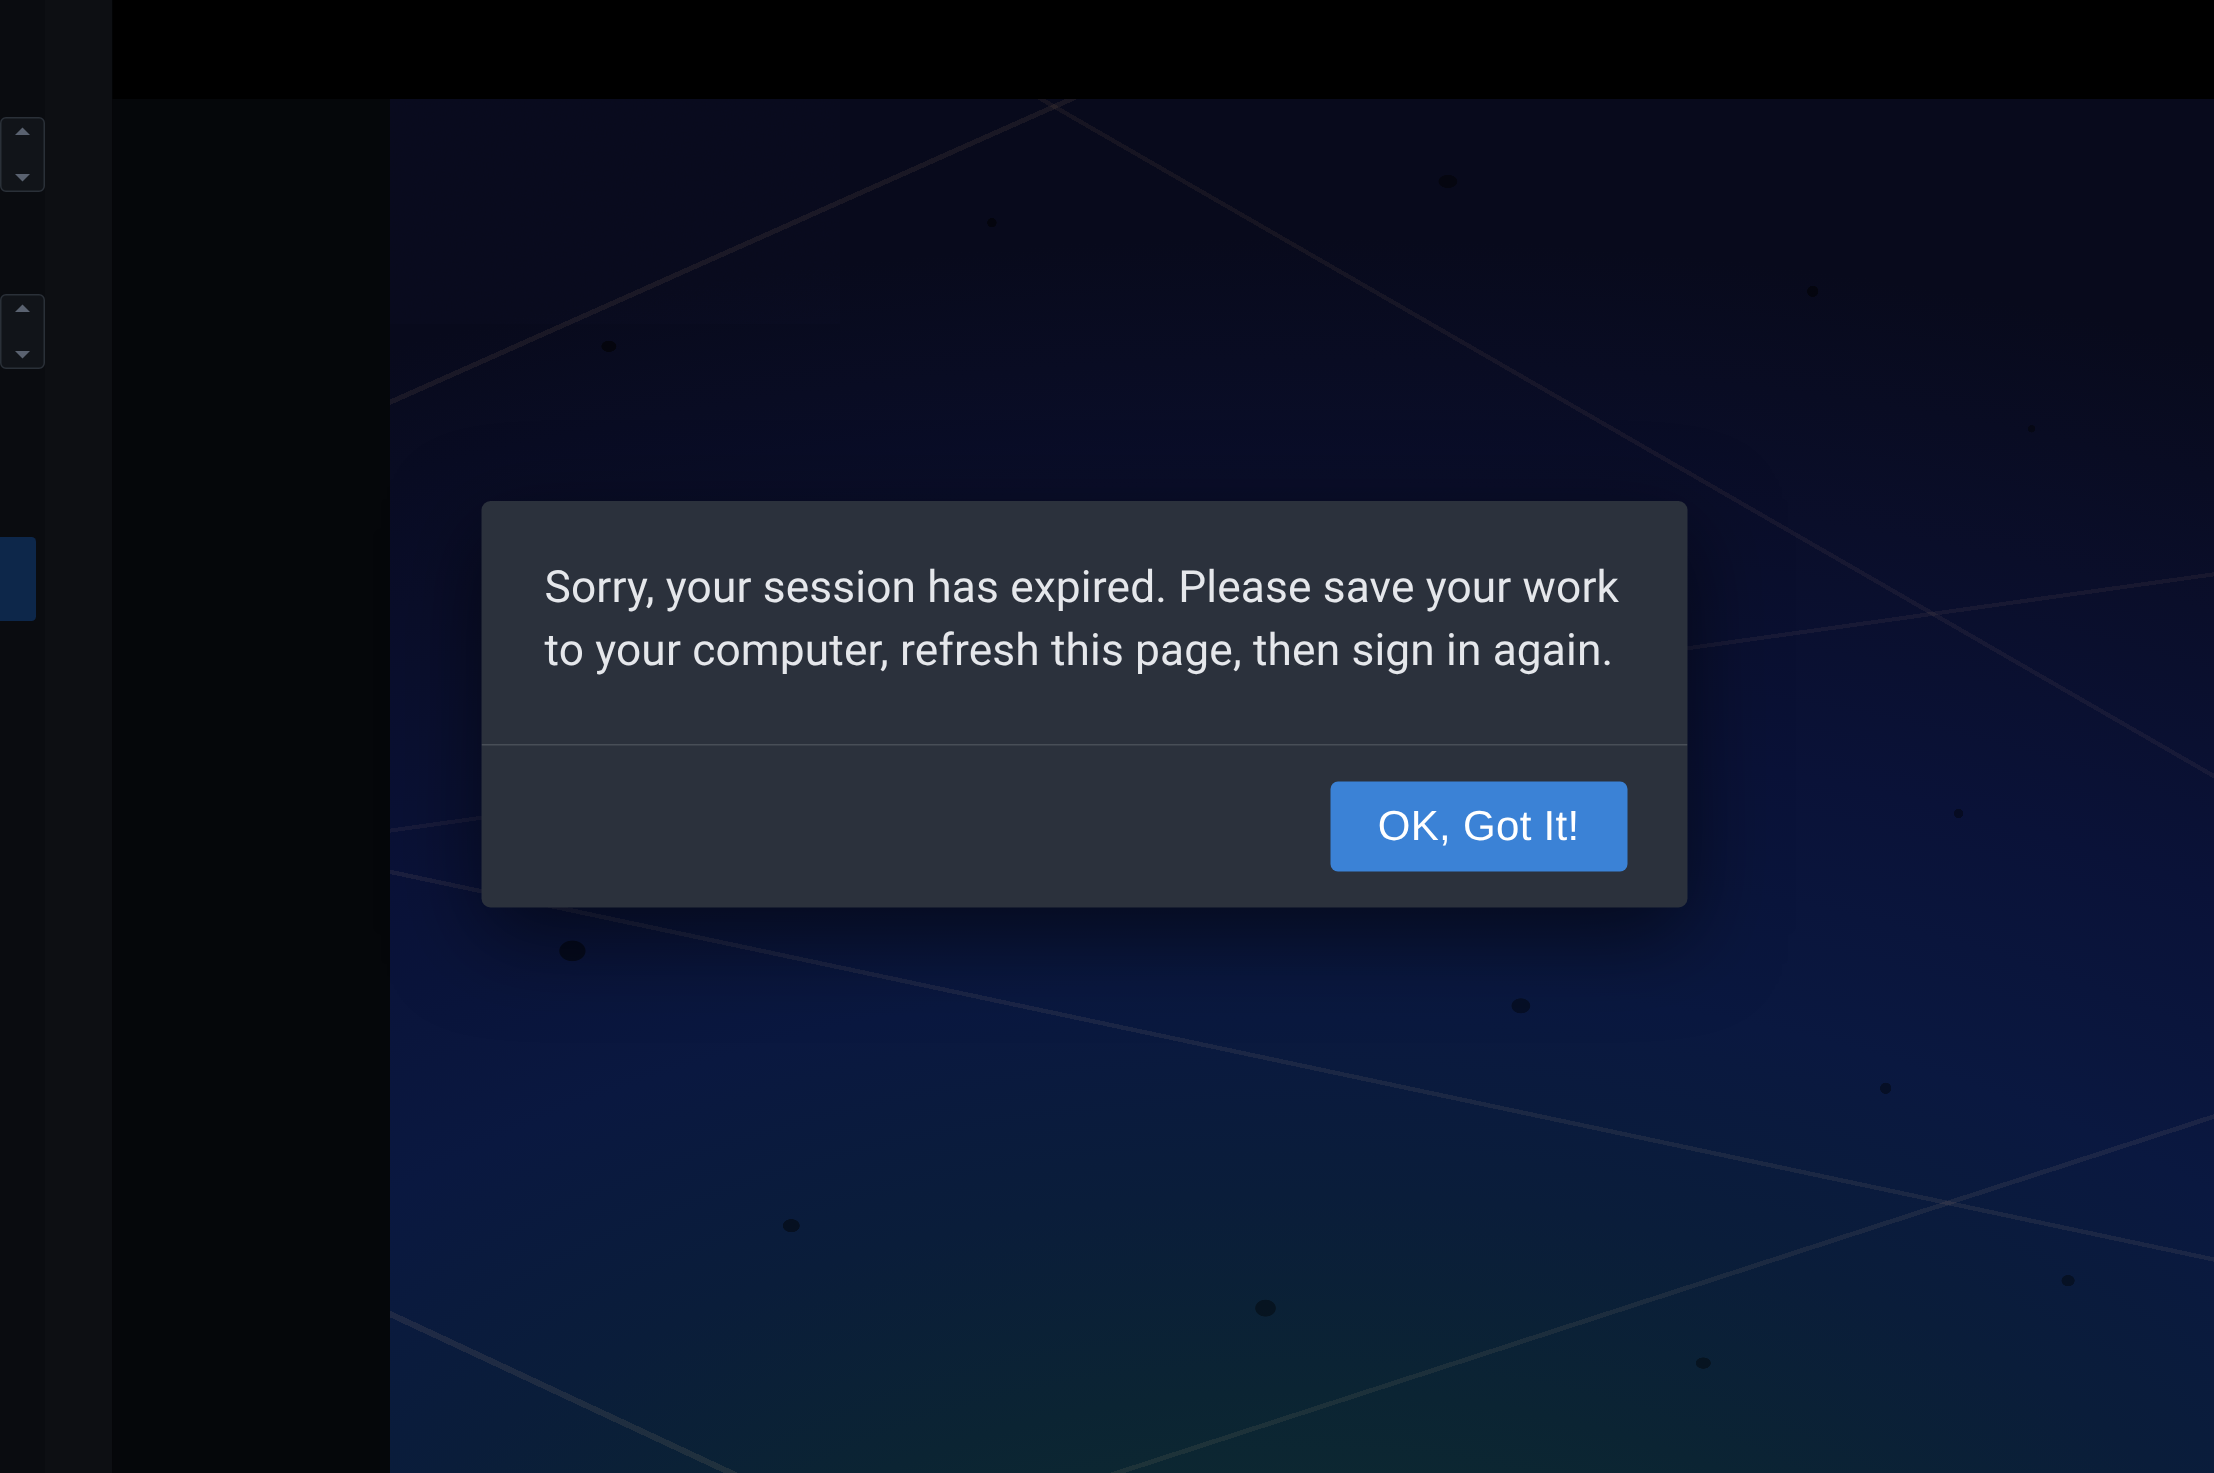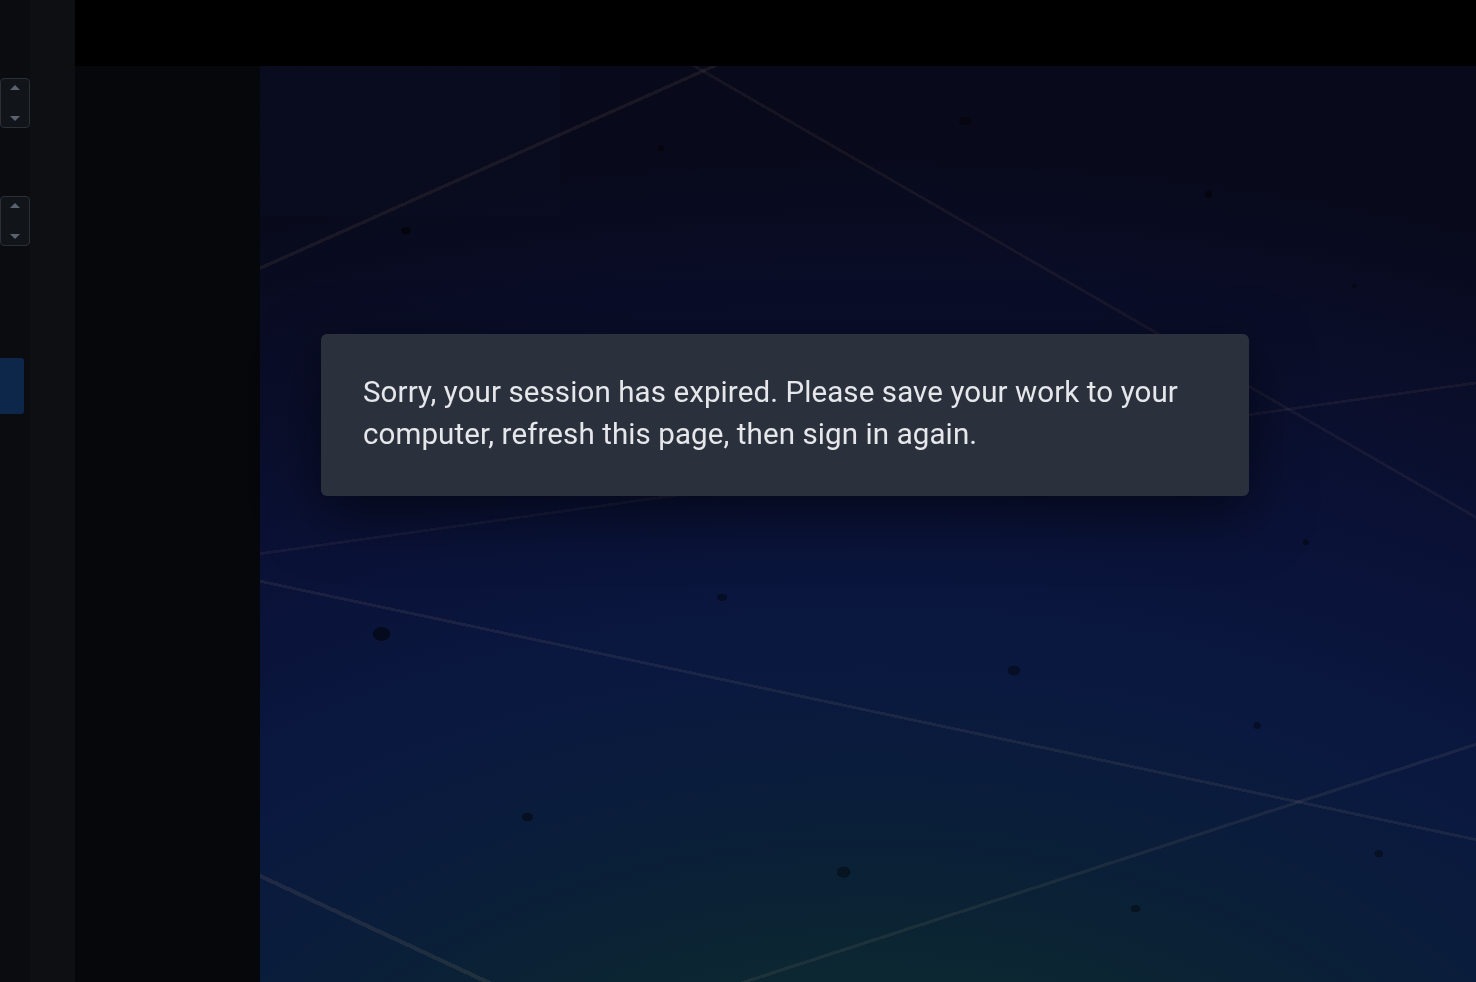--- a/index.html
+++ b/index.html
@@ -147,21 +147,21 @@
     opacity: 0.35;
     mix-blend-mode: overlay;
     pointer-events: none;
   }
 
   
   .modal {
     position: absolute;
     left: 321px;
     top: 334px;
-    width: 928px;
+    width: 804px;
     background: #2b313c;
     border-radius: 6px;
     box-shadow: 0 18px 60px rgba(0,0,0,0.55);
     z-index: 5;
     overflow: hidden;
   }
   .modal-body {
     padding: 38px 42px 40px 42px;
   }
   .modal-message {
@@ -225,13 +225,16 @@
       <feColorMatrix type="matrix" values="0 0 0 0 0.6  0 0 0 0 0.6  0 0 0 0 0.6  0 0 0 0.5 0"></feColorMatrix>
     </filter>
     <rect width="100%" height="100%" filter="url(#n)"></rect>
   </svg>
 </div>
 
 <div class="modal">
   <div class="modal-body">
     <div class="modal-message">Sorry, your session has expired. Please save your work to your computer, refresh this page, then sign in again.</div>
   </div>
+  <div class="modal-footer">
+    <button class="ok-button">OK, Got It!</button>
+  </div>
 </div>
 
 </body></html>

